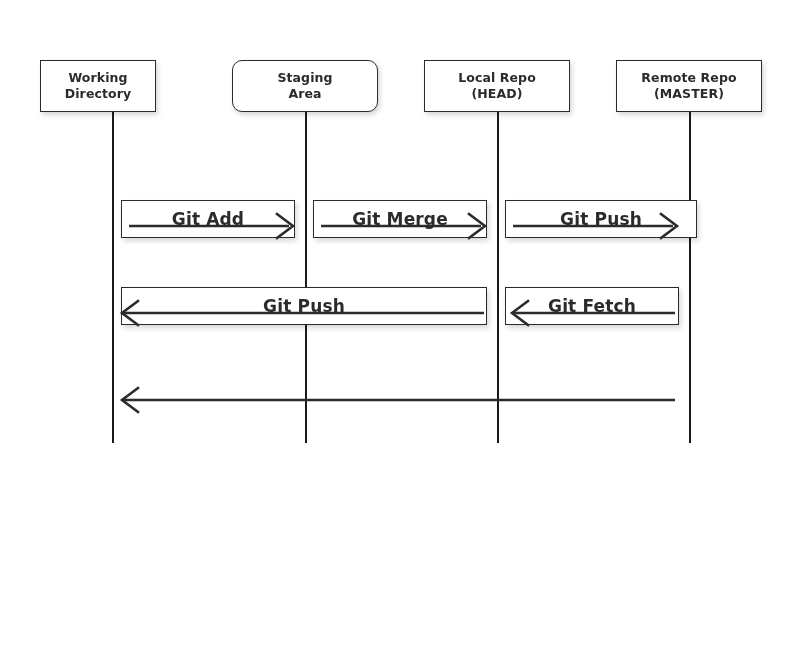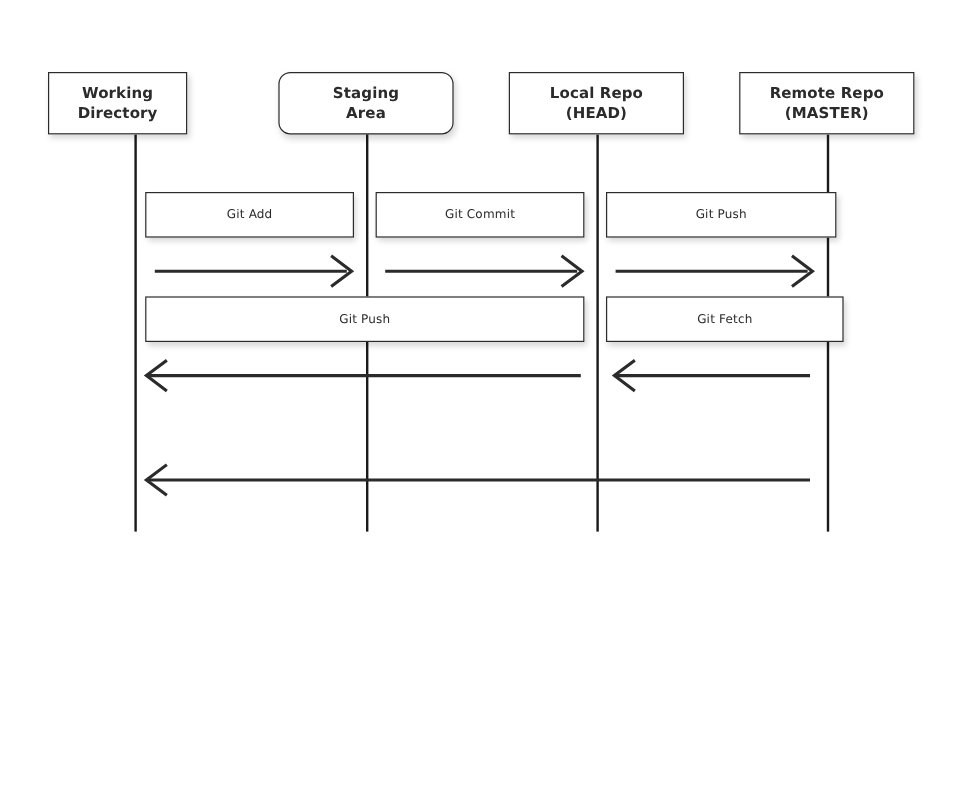--- a/index.html
+++ b/index.html
@@ -51,24 +51,25 @@
   .action-box {
     position: absolute;
     box-sizing: border-box;
     background: #ffffff;
     border: 1.5px solid #2b2b2b;
     box-shadow: 2px 3px 5px rgba(0,0,0,0.16);
     display: flex;
     align-items: center;
     justify-content: center;
     text-align: center;
-    font-size: 10px;
-    font-weight: normal;
+    font-size: 17px;
+    font-weight: bold;
     letter-spacing: 0.15px;
     color: #2b2b2b;
+    margin-top: 40px;
   }
 
   
   .arrow {
     position: absolute;
     overflow: visible;
   }
   .arrow svg { display: block; overflow: visible; }
 </style>
 </head>
@@ -88,21 +89,21 @@
 Area</div>
 
   <div class="actor-box" style="left:424px; top:60px; width:146px; height:52px;">Local Repo
 (HEAD)</div>
 
   <div class="actor-box" style="left:616px; top:60px; width:146px; height:52px;">Remote Repo
 (MASTER)</div>
 
   <div class="action-box" style="left:121px; top:160px; width:174px; height:38px;">Git Add</div>
 
-  <div class="action-box" style="left:313px; top:160px; width:174px; height:38px;">Git Commit</div>
+  <div class="action-box" style="left:313px; top:160px; width:174px; height:38px;">Git Merge</div>
 
   <div class="action-box" style="left:505px; top:160px; width:192px; height:38px;">Git Push</div>
 
   <div class="arrow" style="left:129px; top:212px; width:166px; height:28px;">
     <svg width="166" height="28" viewBox="0 0 166 28">
       <line x1="0" y1="14" x2="160" y2="14" stroke="#2b2b2b" stroke-width="2.6"></line>
       <polyline points="148,2 164,14 148,26" fill="none" stroke="#2b2b2b" stroke-width="2.6" stroke-linecap="square" stroke-linejoin="miter"></polyline>
     </svg>
   </div>
 
@@ -115,21 +116,21 @@
 
   <div class="arrow" style="left:513px; top:212px; width:166px; height:28px;">
     <svg width="166" height="28" viewBox="0 0 166 28">
       <line x1="0" y1="14" x2="160" y2="14" stroke="#2b2b2b" stroke-width="2.6"></line>
       <polyline points="148,2 164,14 148,26" fill="none" stroke="#2b2b2b" stroke-width="2.6" stroke-linecap="square" stroke-linejoin="miter"></polyline>
     </svg>
   </div>
 
   <div class="action-box" style="left:121px; top:247px; width:366px; height:38px;">Git Push</div>
 
-  <div class="action-box" style="left:505px; top:247px; width:198px; height:38px;">Git Fetch</div>
+  <div class="action-box" style="left:505px; top:247px; width:174px; height:38px;">Git Fetch</div>
 
   <div class="arrow" style="left:122px; top:299px; width:362px; height:28px;">
     <svg width="362" height="28" viewBox="0 0 362 28">
       <line x1="2" y1="14" x2="362" y2="14" stroke="#2b2b2b" stroke-width="2.6"></line>
       <polyline points="16,2 0,14 16,26" fill="none" stroke="#2b2b2b" stroke-width="2.6" stroke-linecap="square" stroke-linejoin="miter"></polyline>
     </svg>
   </div>
 
   <div class="arrow" style="left:512px; top:299px; width:163px; height:28px;">
     <svg width="163" height="28" viewBox="0 0 163 28">

